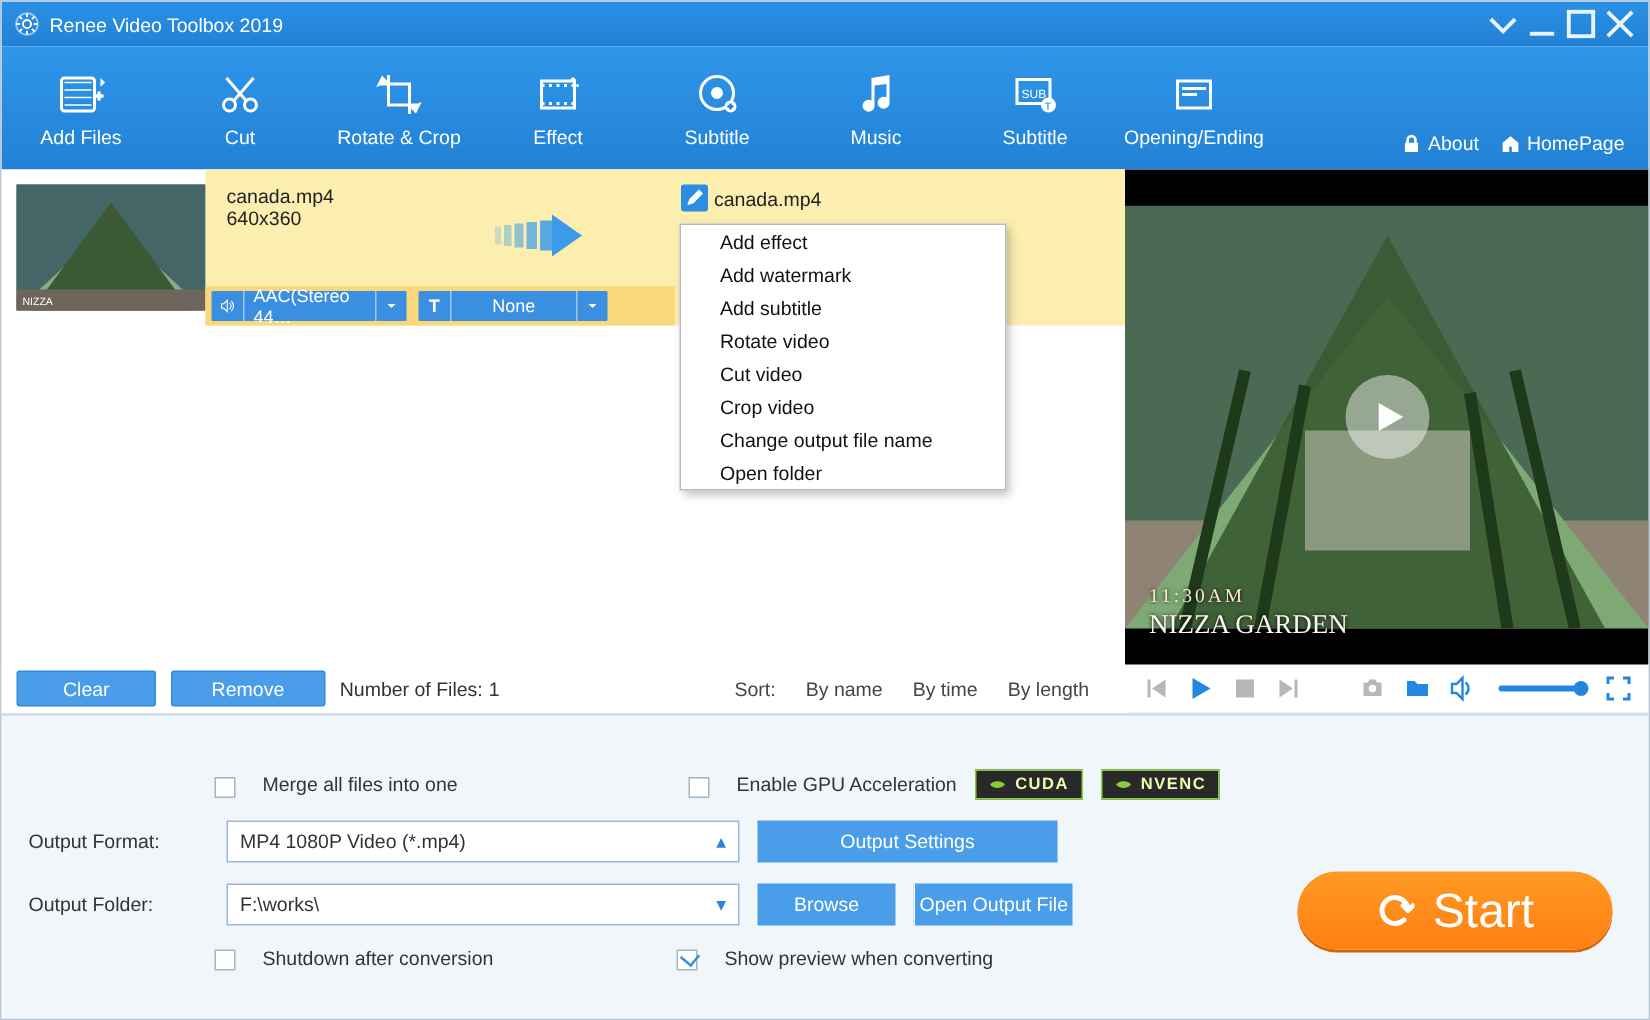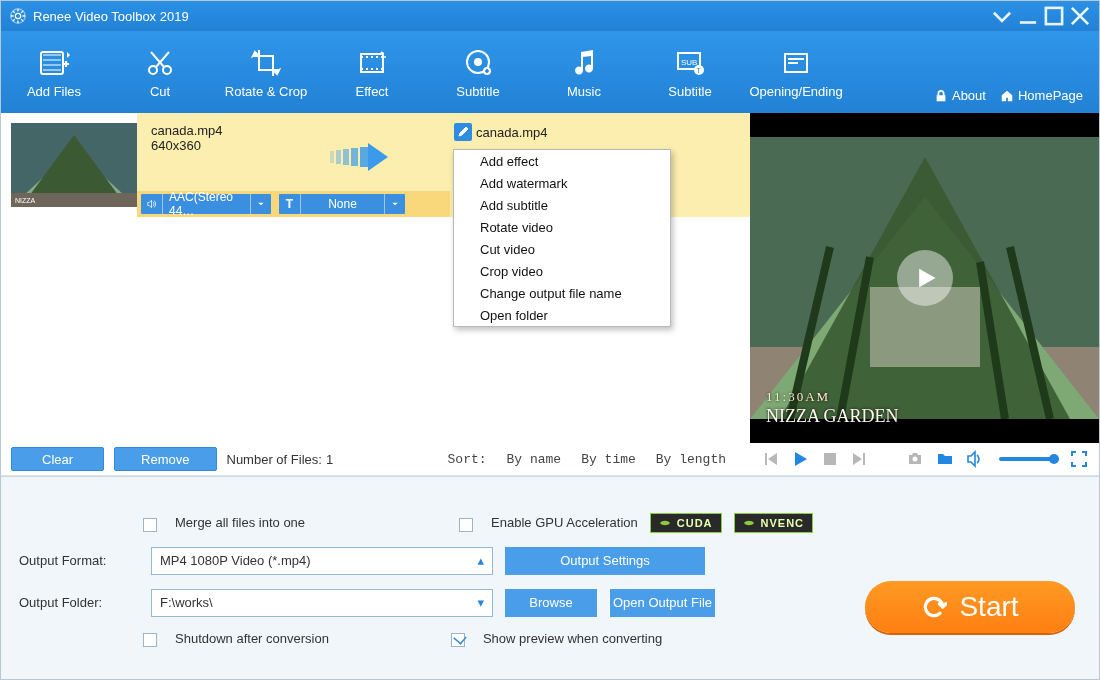--- a/index.html
+++ b/index.html
@@ -54,33 +54,33 @@
   .transport { height:32px; display:flex; align-items:center; gap:10px; padding:0 10px; color:#2386e0;}
   .tbtn { width:20px; height:20px; display:flex; align-items:center; justify-content:center; cursor:pointer;}
   .tbtn.dis { color:#b7b7b7; cursor:default;}
   .tbtn svg {width:18px;height:18px;}
   .vol-slider { width:56px; height:4px; background:#2386e0; border-radius:2px; position:relative; margin:0 4px;}
   .vol-slider .knob{ position:absolute; right:-4px; top:-3px; width:10px; height:10px; border-radius:50%; background:#2386e0;}
   
   .sortbar { height:32px; display:flex; align-items:center; padding-left:10px; gap:10px; font-size:13px; color:#333; background:#fff;}
   .btn-blue { height:24px; background:#4a9de8; color:#fff; border:1px solid #2f8ae0; font-size:13px; padding:0 26px; display:flex; align-items:center; justify-content:center; cursor:pointer; border-radius:2px;}
   .sortbar .sorters { margin-left:auto; margin-right:24px; display:flex; gap:20px; color:#444;}
-  .sortbar .sorters span{ cursor:pointer;font-family:Liberation Mono, monospace;}
+  .sortbar .sorters span{ cursor:pointer;}
   
   .bottom { flex:1; background:#f1f6fb; border-top:1px solid #c9d7e4; padding:14px 18px 12px 18px; display:flex; gap:0; position:relative;align-items:center;}
   .bottom .col1 { flex:1 1 auto; }
   .bottom .rowline { display:flex; align-items:center; gap:12px; margin-bottom:14px; font-size:13px; color:#333;}
   .checkbox { width:14px; height:14px; border:1px solid #9fb4c7; background:#fff; display:inline-block; margin-right:6px; position:relative; top:2px; cursor:pointer;}
   .checkbox.checked::after{ content:""; position:absolute; left:2px; top:-2px; width:10px; height:10px; border:solid #3b8fe0; border-width:0 0 2.4px 2.4px; transform:rotate(-50deg) scale(.8);}
   .badge { height:20px; padding:0 8px; border:1px solid #9fb26b; background:#292929; display:flex; align-items:center; gap:6px; font-size:11px; font-weight:bold; letter-spacing:1px; color:#e8ffb0;}
   .badge.green{ border-color:#8acc3b;}
   .combo { width:342px; height:28px; background:#fff; border:1px solid #96b8d8; display:flex; align-items:center; padding:0 8px; font-size:13px; justify-content:space-between; cursor:pointer;}
   .combo .caret { color:#2a85d8; }
   .small-btn { height:28px; background:#4a9de8; color:#fff; font-size:13px; display:flex; align-items:center; justify-content:center; border:none; cursor:pointer;}
-  .start-btn { position:absolute; right:24px; bottom:46px; width:210px; height:52px; border-radius:26px; background:linear-gradient(#ff9a23,#ff7f12); color:#fff; font-size:28px; display:flex; align-items:center; justify-content:center; gap:12px; cursor:pointer; box-shadow:0 2px 0 #d66400;}
+  .start-btn { position:absolute; right:24px; bottom:46px; width:210px; height:52px; border-radius:26px; background:linear-gradient(#ff9a23,#ff7f12); color:#fff; font-size:32px; display:flex; align-items:center; justify-content:center; gap:12px; cursor:pointer; box-shadow:0 2px 0 #d66400;}
   .start-btn svg{width:26px;height:26px;}
   .label { width:120px; display:inline-block; }
   .gpu-row{ display:flex; align-items:center; gap:12px;}
   .spacer {flex:1;}
 </style>
 </head>
 <body>
 
 <div class="titlebar">
   <span class="logo-ico">

